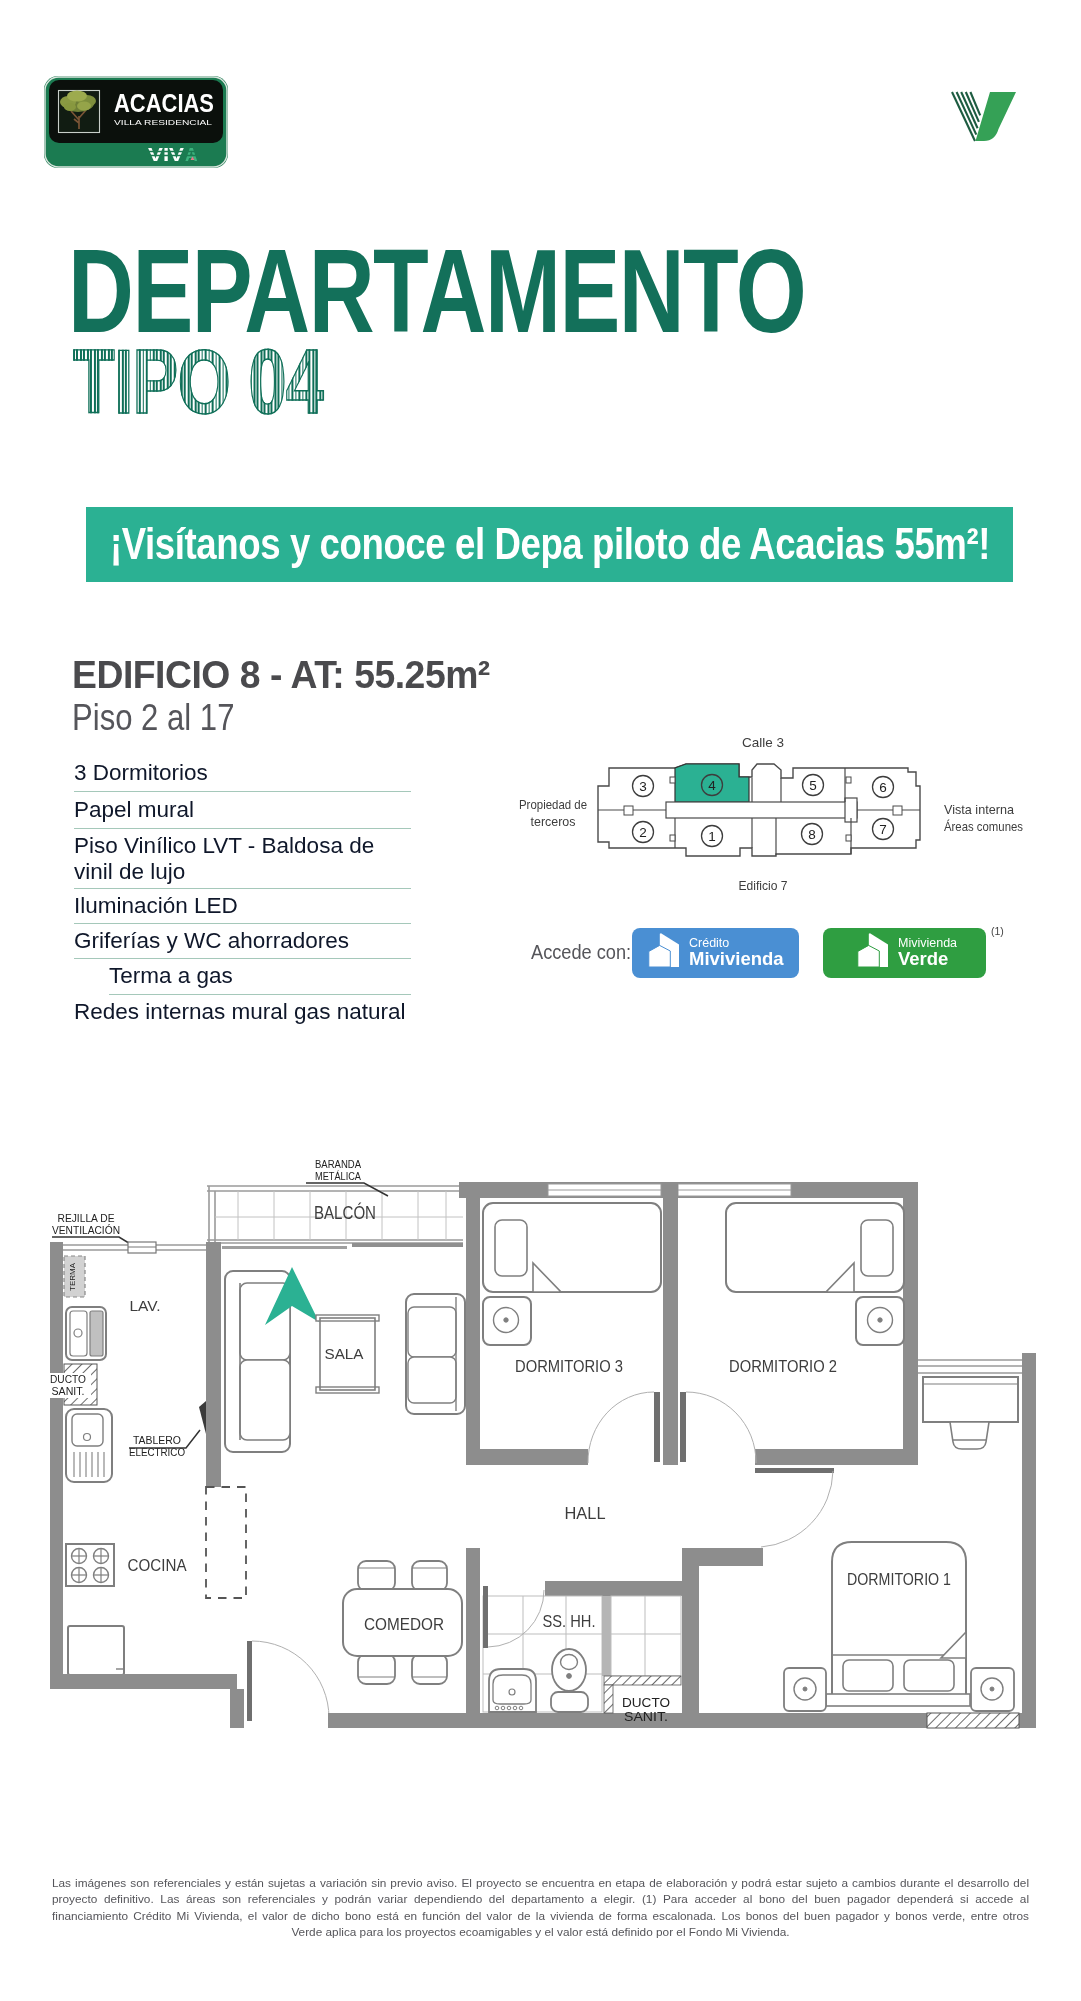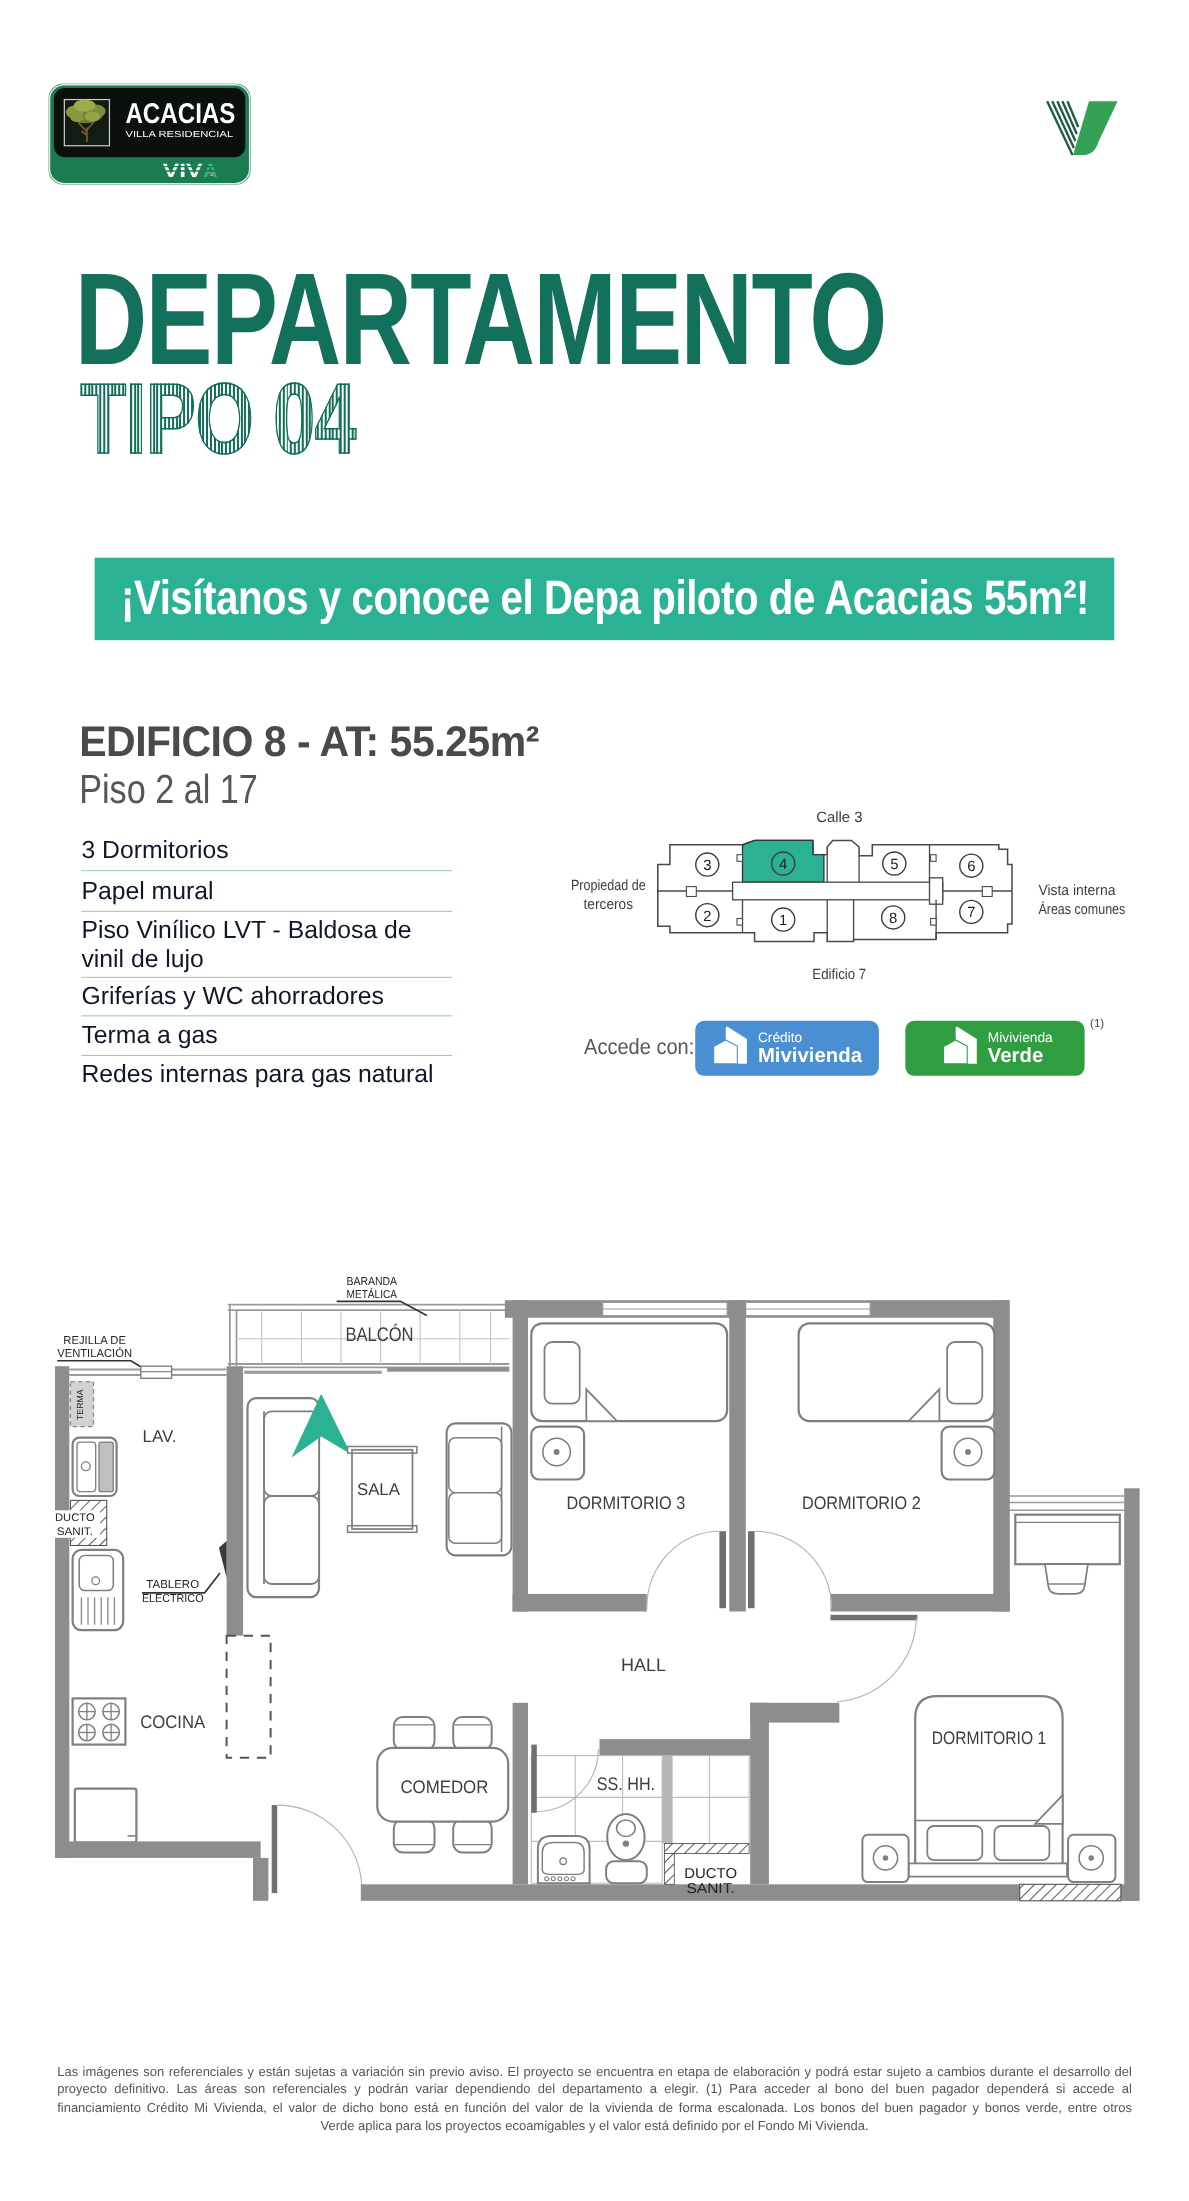--- a/index.html
+++ b/index.html
@@ -56,23 +56,24 @@
 <div class="abs" style="left:86px;top:507px;width:927px;height:75px;background:#2bb193;border-radius:0;color:#ffffff;font-size:44px;font-weight:bold;line-height:74px;letter-spacing:-0.5px;"><span style="display:inline-block;transform:scaleX(0.832);transform-origin:left center;margin-left:24px;white-space:nowrap;">¡Visítanos y conoce el Depa piloto de Acacias 55m²!</span></div>
 
 <div class="abs" style="left:72px;top:654px;font-size:39px;font-weight:bold;color:#4a4a4d;letter-spacing:-0.5px;transform:scaleX(0.957);transform-origin:left top;white-space:nowrap;line-height:1.1;">EDIFICIO 8 - AT: 55.25m²</div>
 
 <div class="abs" style="left:72px;top:698px;font-size:37px;color:#55555a;transform:scaleX(0.84);transform-origin:left top;white-space:nowrap;line-height:1.1;">Piso 2 al 17</div>
 
 <div class="abs" style="left:74px;top:756px;width:337px;font-size:22.5px;color:#0f172a;">
   <div style="box-sizing:border-box;height:36px;line-height:34px;border-bottom:1.6px solid #a5c8ba;">3 Dormitorios</div>
   <div style="box-sizing:border-box;height:37px;line-height:35px;border-bottom:1.6px solid #a5c8ba;">Papel mural</div>
   <div style="box-sizing:border-box;height:60px;line-height:26px;padding-top:4px;border-bottom:1.6px solid #a5c8ba;">Piso Vinílico LVT - Baldosa de vinil de lujo</div>
+  <div style="box-sizing:border-box;height:35px;line-height:33px;border-bottom:1.6px solid #a5c8ba;">Iluminación LED</div>
   <div style="box-sizing:border-box;height:35px;line-height:33px;border-bottom:1.6px solid #a5c8ba;">Griferías y WC ahorradores</div>
-  <div style="box-sizing:border-box;height:36px;line-height:34px;border-bottom:1.6px solid #a5c8ba;">Terma a gas</div>
-  <div style="box-sizing:border-box;height:36px;line-height:34px;">Redes internas para gas natural</div>
+  <div style="box-sizing:border-box;height:36px;line-height:34px;border-bottom:1.6px solid #a5c8ba;margin-left:35px;">Terma a gas</div>
+  <div style="box-sizing:border-box;height:36px;line-height:34px;">Redes internas mural gas natural</div>
 </div>
 
 <div class="abs" style="left:500px;top:725px;">
 <svg width="560" height="175" viewBox="500 725 560 175" font-family="Liberation Sans,sans-serif">
 
   <text x="763" y="747" font-size="13.5" fill="#3d3d3d" text-anchor="middle" textLength="42" lengthAdjust="spacingAndGlyphs">Calle 3</text>
 
   <path d="M609,768 H675 L686,764 H739 V777 H752 V770 L757,764 H774 L781,770 V778 H793 V768 H908 V772 H916 V786 H920 V840 H916 V848 H851 V854 H776 V856 H752 V848 H740 V856 H686 V848 H609 V842 H598 V786 H609 Z" fill="#ffffff" stroke="#4a4a4a" stroke-width="1.4"></path>
 
   <path d="M675,768 L686,764 H739 V777 H749 V802 H675 Z" fill="#2bb193" stroke="#333" stroke-width="1.2"></path>

